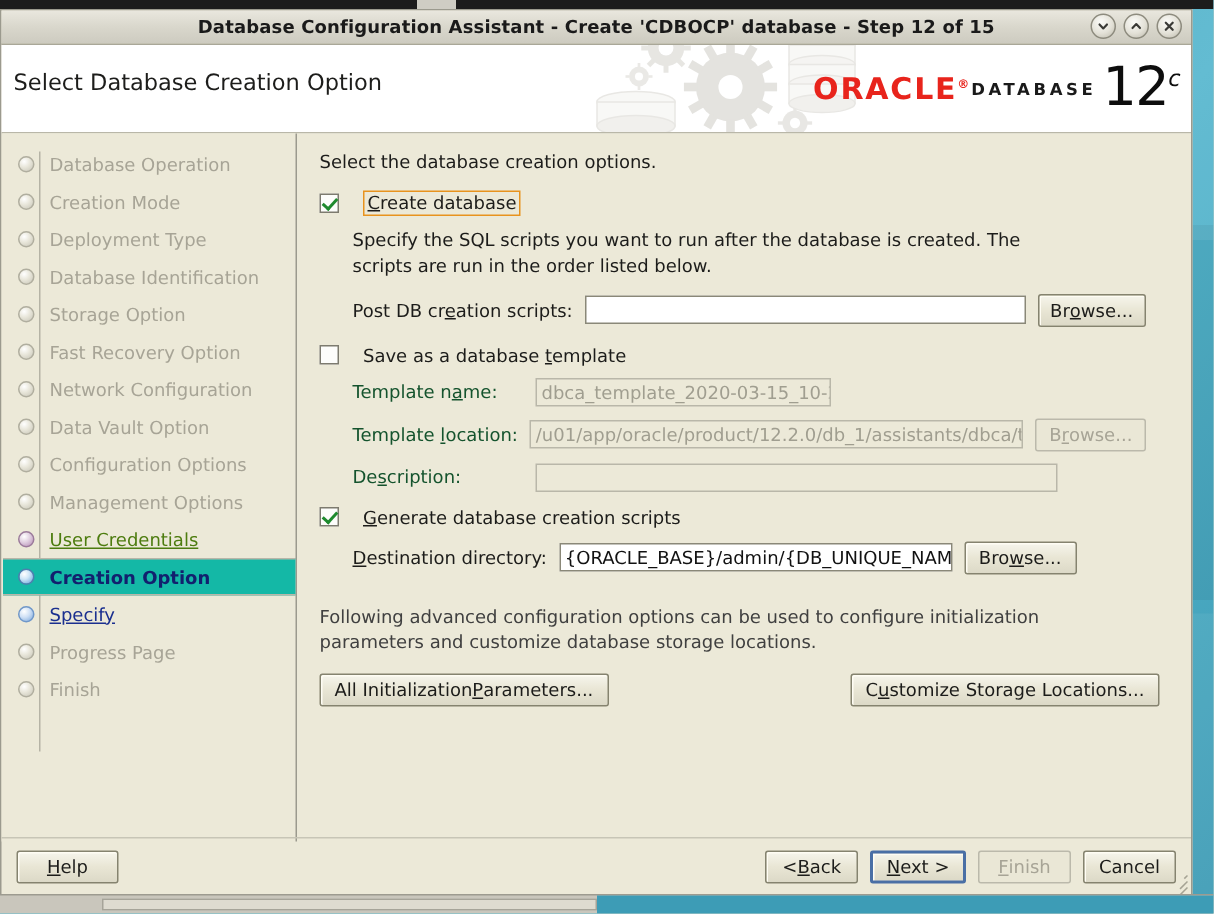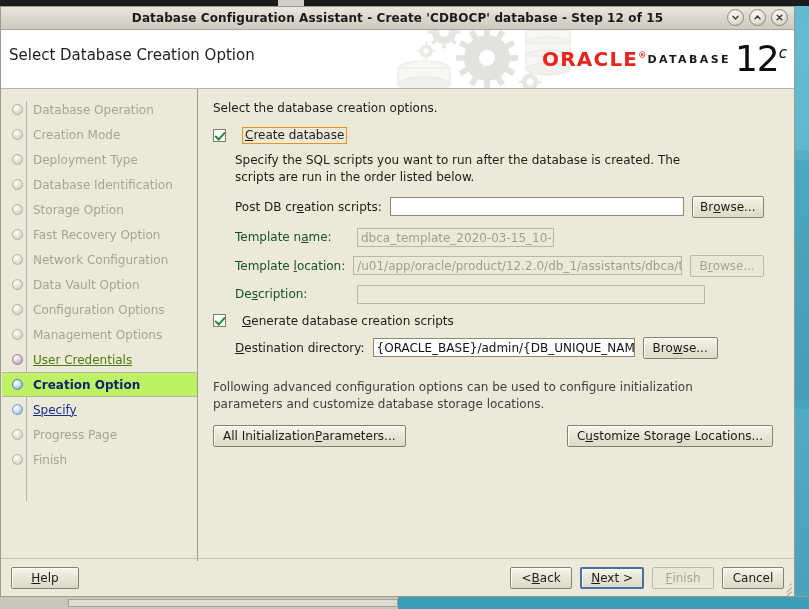--- a/index.html
+++ b/index.html
@@ -111,21 +111,21 @@
     background:radial-gradient(circle at 35% 30%,#ffffff 0%,#e0cfe0 45%,#b48ab4 100%);
     border-color:#9b7a9b;
   }
   .navitem.visited .lbl{color:#4d7c0f;text-decoration:underline;}
   .navitem.link .dot{
     background:radial-gradient(circle at 35% 30%,#ffffff 0%,#cfe0f5 45%,#7aa6da 100%);
     border-color:#6f97c9;
   }
   .navitem.link .lbl{color:#1a2f8f;text-decoration:underline;}
   .navitem.current{
-    background:#bef264;border-top:1px solid #b9b7a9;border-bottom:1px solid #b9b7a9;
+    background:#14b8a6;border-top:1px solid #b9b7a9;border-bottom:1px solid #b9b7a9;
   }
   .navitem.current .dot{
     background:radial-gradient(circle at 35% 30%,#ffffff 0%,#cfe6f7 40%,#5f9fd6 100%);
     border-color:#4d7fae;
   }
   .navitem.current .lbl{color:#12206e;font-weight:bold;text-decoration:none;}
 
   
   #main{
     position:absolute;left:198px;top:0;right:16px;height:472px;
@@ -401,20 +401,24 @@
       </div>
 
       <div class="helptext">Specify the SQL scripts you want to run after the database is created. The scripts are run in the order listed below.</div>
 
       <div class="fieldrow">
         <span class="fieldlabel">Post DB cr<span class="u">e</span>ation scripts:</span>
         <span class="txtinput" style="width:310px;margin-left:8px;"></span>
         <span class="btn" style="margin-left:8px;">Br<span class="u">o</span>wse...</span>
       </div>
 
+      <div class="chkrow" style="margin-top:12px;">
+        <span class="chkbox"></span>
+        <span class="chklabel">Save as a database <span class="u">t</span>emplate</span>
+      </div>
 
       <div class="fieldrow" style="margin-top:8px;margin-bottom:8px;">
         <span class="fieldlabel dim" style="width:118px;display:inline-block;">Template n<span class="u">a</span>me:</span>
         <span class="txtinput disabled" style="width:197px;margin-left:4px;">dbca_template_2020-03-15_10-22-1</span>
       </div>
 
       <div class="fieldrow" style="margin-bottom:8px;">
         <span class="fieldlabel dim" style="width:118px;display:inline-block;">Template <span class="u">l</span>ocation:</span>
         <span class="txtinput disabled" style="width:340px;margin-left:4px;">/u01/app/oracle/product/12.2.0/db_1/assistants/dbca/templa</span>
         <span class="btn disabled" style="margin-left:8px;">B<span class="u">r</span>owse...</span>

